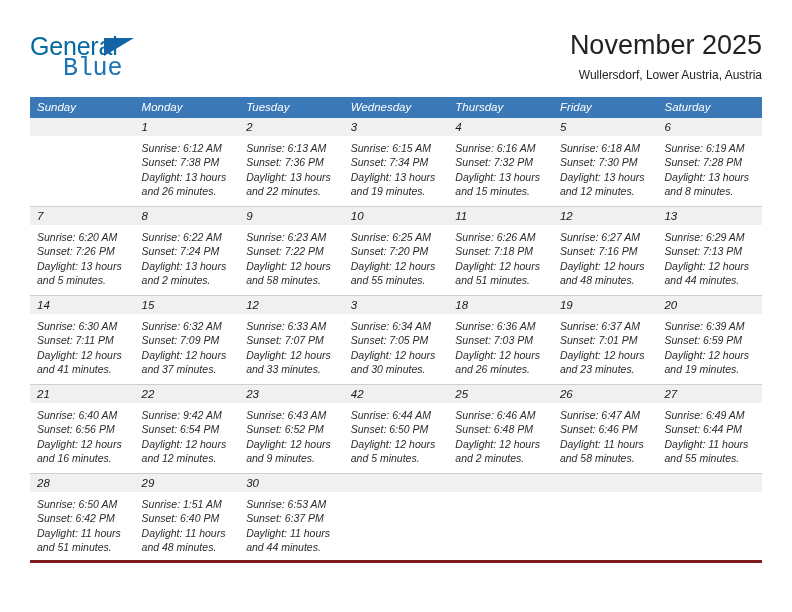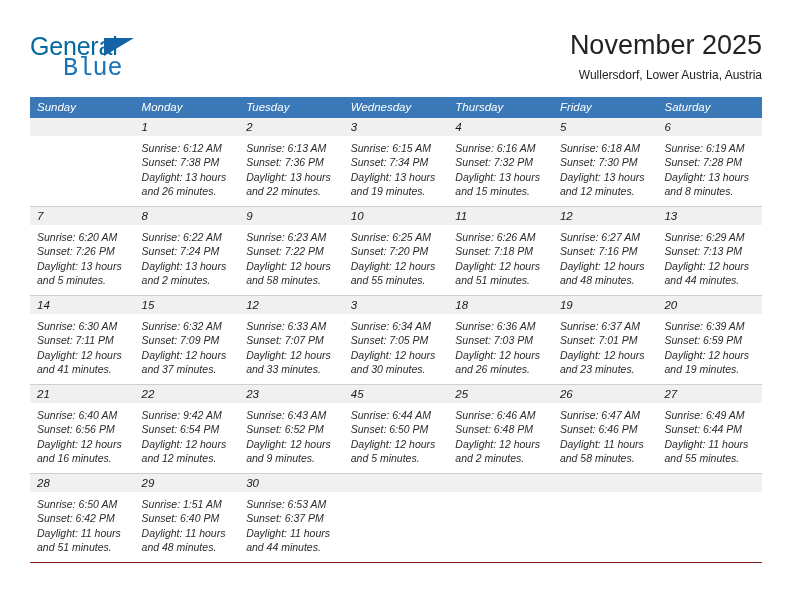--- a/index.html
+++ b/index.html
@@ -112,21 +112,21 @@
     overflow: hidden;
   }
 
   .week-row {
     display: flex;
     border-bottom: 1px solid #cfcfcf;
     height: 89px;
     box-sizing: border-box;
   }
   .week-row:last-child {
-    border-bottom: 1px solid #7f1d1d;
+    border-bottom: 3px solid #7f1d1d;
   }
 
   .day-cell {
     flex: 1 1 0;
     box-sizing: border-box;
     position: relative;
     overflow: hidden;
   }
 
   .day-number-strip {
@@ -396,21 +396,21 @@
           <div class="day-cell">
             <div class="day-number-strip">23</div>
             <div class="day-body">
               <div class="day-line">Sunrise: 6:43 AM</div>
               <div class="day-line">Sunset: 6:52 PM</div>
               <div class="day-line">Daylight: 12 hours</div>
               <div class="day-line">and 9 minutes.</div>
             </div>
           </div>
           <div class="day-cell">
-            <div class="day-number-strip">45</div>
+            <div class="day-number-strip">42</div>
             <div class="day-body">
               <div class="day-line">Sunrise: 6:44 AM</div>
               <div class="day-line">Sunset: 6:50 PM</div>
               <div class="day-line">Daylight: 12 hours</div>
               <div class="day-line">and 5 minutes.</div>
             </div>
           </div>
           <div class="day-cell">
             <div class="day-number-strip">25</div>
             <div class="day-body">

